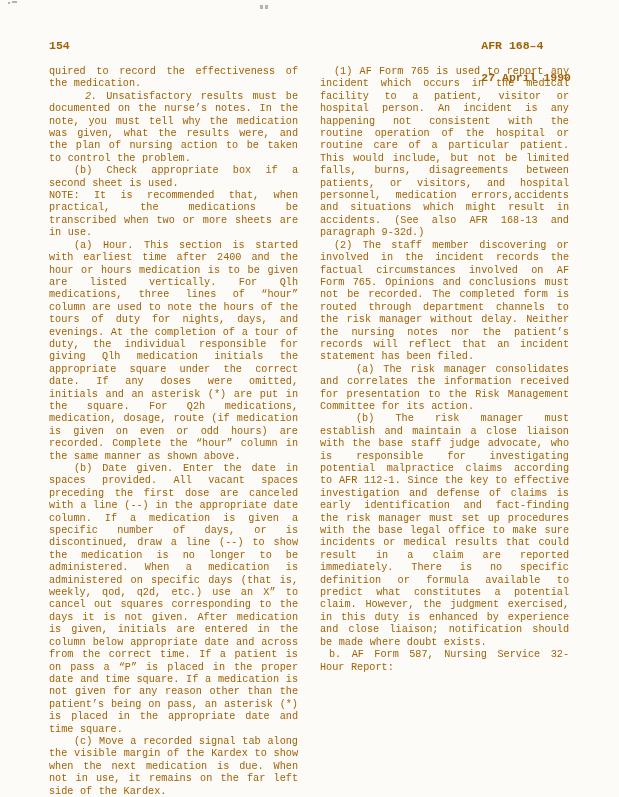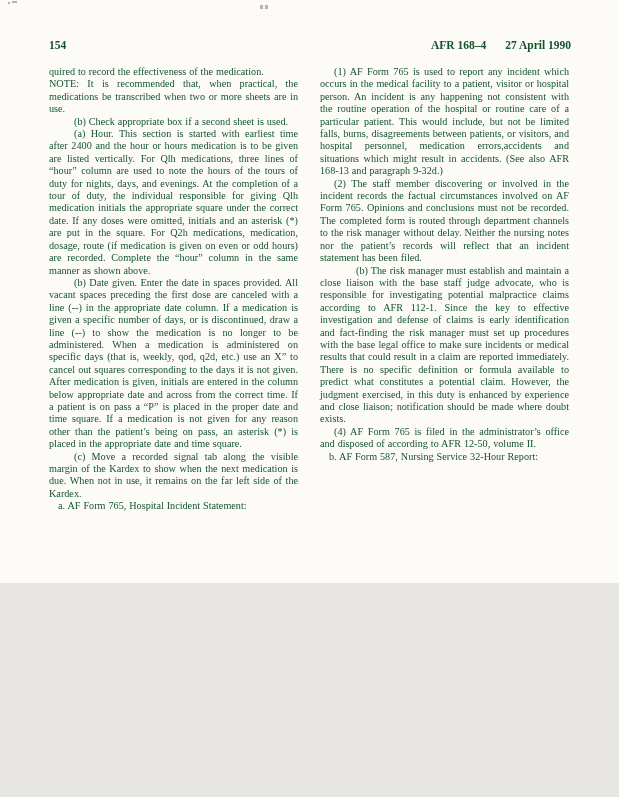--- a/index.html
+++ b/index.html
@@ -1,38 +1,38 @@
 <!DOCTYPE html>
 <html><head>
 <meta charset="utf-8">
 <style>
   html, body { margin: 0; padding: 0; background: #e8e6e2; }
   .page {
     position: relative;
     width: 619px;
-    height: 583px;
+    height: 797px;
     background: #fcfbf8;
-    font-family: Liberation Serif, serif;
-    color: #14532d;
+    font-family: Liberation Mono, monospace;
+    color: #a16207;
     overflow: hidden;
     box-sizing: border-box;
   }
   .header {
     position: absolute;
     top: 39px;
     left: 49px;
     right: 48px;
     display: flex;
     justify-content: space-between;
     align-items: baseline;
     font-weight: bold;
     font-size: 11.5px;
     line-height: 13px;
   }
-  .header-right { display: flex; gap: 19px; }
+  .header-right { display: flex; gap: 19px; flex-direction: column; }
   .columns {
     position: absolute;
     top: 66px;
     left: 49px;
     display: flex;
     gap: 22px;
   }
   .col { width: 249px; }
   .para {
     margin: 0;
@@ -66,28 +66,29 @@
     <span>154</span>
     <span class="header-right">
       <span>AFR 168–4</span>
       <span>27 April 1990</span>
     </span>
   </div>
 
   <div class="columns">
     <div class="col">
         <p class="para ">quired to record the effectiveness of the medication.</p>
+        <p class="para ind4"><span class="it">2. </span>Unsatisfactory results must be documented on the nurse’s notes. In the note, you must tell why the medication was given, what the results were, and the plan of nursing action to be taken to control the problem.</p>
+        <p class="para ind3">(b) Check appropriate box if a second sheet is used.</p>
         <p class="para ">NOTE: It is recommended that, when practical, the medications be transcribed when two or more sheets are in use.</p>
-        <p class="para ind3">(b) Check appropriate box if a second sheet is used.</p>
         <p class="para ind3">(a) Hour. This section is started with earliest time after 2400 and the hour or hours medication is to be given are listed vertically. For Qlh medications, three lines of “hour” column are used to note the hours of the tours of duty for nights, days, and evenings. At the completion of a tour of duty, the individual responsible for giving Qlh medication initials the appropriate square under the correct date. If any doses were omitted, initials and an asterisk (*) are put in the square. For Q2h medications, medication, dosage, route (if medication is given on even or odd hours) are recorded. Complete the “hour” column in the same manner as shown above.</p>
         <p class="para ind3">(b) Date given. Enter the date in spaces provided. All vacant spaces preceding the first dose are canceled with a line (--) in the appropriate date column. If a medication is given a specific number of days, or is discontinued, draw a line (--) to show the medication is no longer to be administered. When a medication is administered on specific days (that is, weekly, qod, q2d, etc.) use an X” to cancel out squares corresponding to the days it is not given. After medication is given, initials are entered in the column below appropriate date and across from the correct time. If a patient is on pass a “P” is placed in the proper date and time square. If a medication is not given for any reason other than the patient’s being on pass, an asterisk (*) is placed in the appropriate date and time square.</p>
         <p class="para ind3">(c) Move a recorded signal tab along the visible margin of the Kardex to show when the next medication is due. When not in use, it remains on the far left side of the Kardex.</p>
         <p class="para ind1">a. AF Form 765, Hospital Incident Statement:</p>
       </div>
     <div class="col">
         <p class="para ind2">(1) AF Form 765 is used to report any incident which occurs in the medical facility to a patient, visitor or hospital person. An incident is any happening not consistent with the routine operation of the hospital or routine care of a particular patient. This would include, but not be limited falls, burns, disagreements between patients, or visitors, and hospital personnel, medication errors,accidents and situations which might result in accidents. (See also AFR 168-13 and paragraph 9-32d.)</p>
         <p class="para ind2">(2) The staff member discovering or involved in the incident records the factual circumstances involved on AF Form 765. Opinions and conclusions must not be recorded. The completed form is routed through department channels to the risk manager without delay. Neither the nursing notes nor the patient’s records will reflect that an incident statement has been filed.</p>
+        <p class="para ind4">(a) The risk manager consolidates and correlates the information received for presentation to the Risk Management Committee for its action.</p>
         <p class="para ind4">(b) The risk manager must establish and maintain a close liaison with the base staff judge advocate, who is responsible for investigating potential malpractice claims according to AFR 112-1. Since the key to effective investigation and defense of claims is early identification and fact-finding the risk manager must set up procedures with the base legal office to make sure incidents or medical results that could result in a claim are reported immediately. There is no specific definition or formula available to predict what constitutes a potential claim. However, the judgment exercised, in this duty is enhanced by experience and close liaison; notification should be made where doubt exists.</p>
-        <p class="para ind2">(4) AF Form 765 is filed in the administrator’s office and disposed of according to AFR 12-50, volume II.</p>
         <p class="para ind1">b. AF Form 587, Nursing Service 32-Hour Report:</p>
       </div>
   </div>
 </div>
 
 </body></html>

